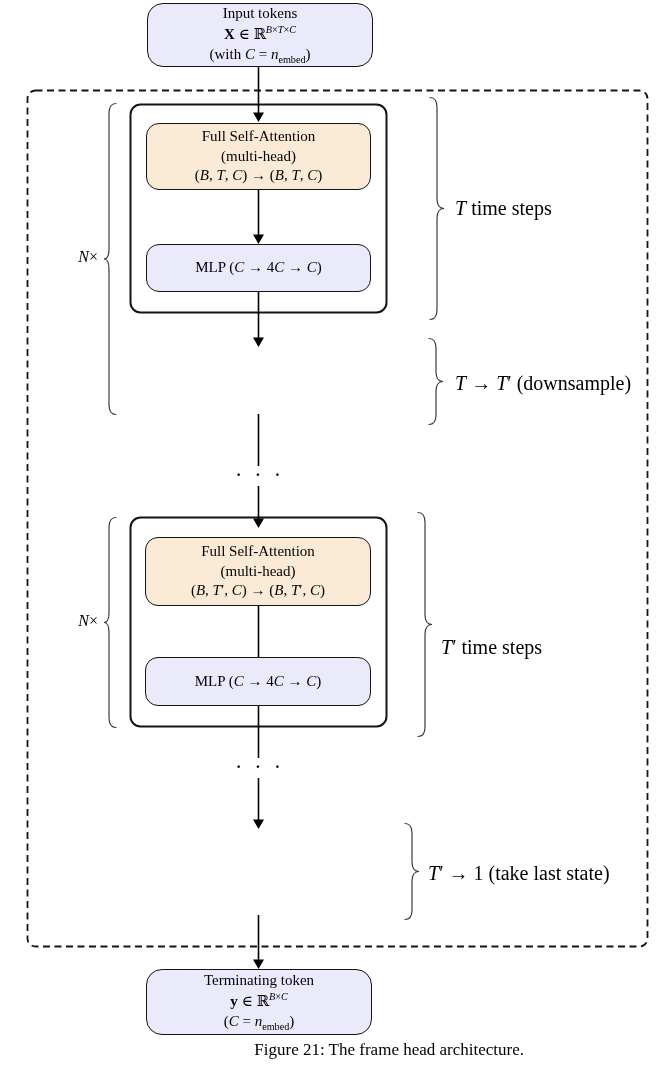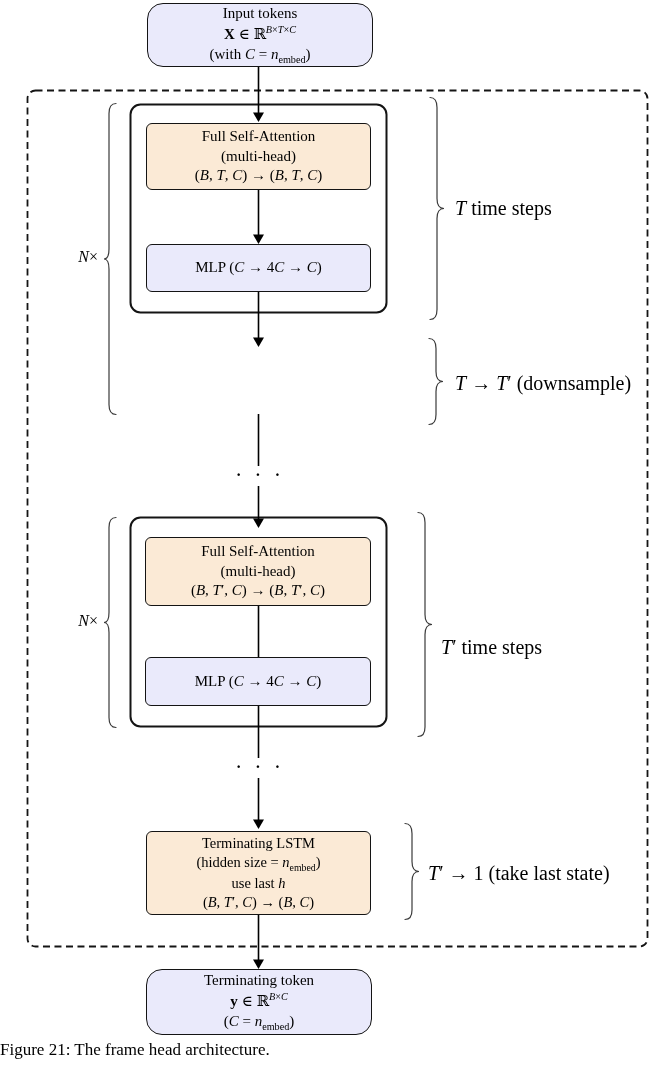--- a/index.html
+++ b/index.html
@@ -1,34 +1,34 @@
 <!DOCTYPE html>
 <html><head>
 <meta charset="utf-8">
 <style>
   html,body{margin:0;padding:0;background:#ffffff;}
   #canvas{position:relative;width:660px;height:1067px;background:#ffffff;overflow:hidden;
           font-family:"Liberation Serif","DejaVu Serif",serif;color:#000;}
   #connector-layer{position:absolute;left:0;top:0;}
   .box{position:absolute;box-sizing:border-box;display:flex;flex-direction:column;
        align-items:center;justify-content:center;text-align:center;
-       border:1.5px solid #141414;border-radius:6px;
+       border:1.5px solid #141414;border-radius:13px;
        font-size:15px;line-height:1.3;}
   .io{border-radius:16px;background:var(--lavender);}
   .peach{background:var(--peach);}
   .lavender{background:var(--lavender);}
   .yellow{background:var(--yellow);}
   .lstm-box{font-size:14.5px;line-height:1.32;}
   .box sup{font-size:0.68em;}
   .box sub{font-size:0.68em;}
   .side-label{position:absolute;white-space:nowrap;font-size:20px;}
   .nx-label{position:absolute;width:48px;text-align:right;font-size:16px;}
   .dots{position:absolute;transform:translate(-50%,-50%);font-size:16px;font-weight:bold;
         letter-spacing:5px;text-indent:5px;}
-  .caption{position:absolute;left:0;top:1040px;width:524px;text-align:left;font-size:17px;}
+  .caption{position:absolute;left:0;top:1040px;width:524px;text-align:right;font-size:17px;}
 </style>
 </head>
 <body>
 
 <div id="canvas" style="--lavender: #eaeafb; --peach: #fbead6; --yellow: #fbfbd6; --border: #141414;">
 
   <svg id="connector-layer" width="660" height="1067" viewBox="0 0 660 1067">
 
     <rect x="27.5" y="90.5" width="620" height="856" rx="8" fill="none" stroke="#141414" stroke-width="1.8" stroke-dasharray="7 4.5"></rect>
 
@@ -92,26 +92,20 @@
     <div>(multi-head)</div>
     <div>(<i>B</i>, <i>T</i>′, <i>C</i>) → (<i>B</i>, <i>T</i>′, <i>C</i>)</div>
   </div>
   <div class="box lavender" style="left:145px;top:657px;width:226px;height:49px;">
     <div>MLP (<i>C</i> → 4<i>C</i> → <i>C</i>)</div>
   </div>
   <div class="side-label" style="left:441px;top:636px;"><i>T</i>′ time steps</div>
 
   <div class="dots" style="left:258px;top:767px;">· · ·</div>
 
-  <div class="box peach lstm-box" style="left:146px;top:831px;width:225px;height:84px;">
-    <div>Terminating LSTM</div>
-    <div>(hidden size = <i>n</i><sub>embed</sub>)</div>
-    <div>use last <i>h</i></div>
-    <div>(<i>B</i>, <i>T</i>′, <i>C</i>) → (<i>B</i>, <i>C</i>)</div>
-  </div>
   <div class="side-label" style="left:428px;top:862px;"><i>T</i>′ → 1 (take last state)</div>
 
   <div class="box io" style="left:146px;top:969px;width:226px;height:66px;">
     <div>Terminating token</div>
     <div><b>y</b> ∈ ℝ<sup><i>B</i>×<i>C</i></sup></div>
     <div>(<i>C</i> = <i>n</i><sub>embed</sub>)</div>
   </div>
 
   <div class="caption">Figure 21: The frame head architecture.</div>
 </div>

